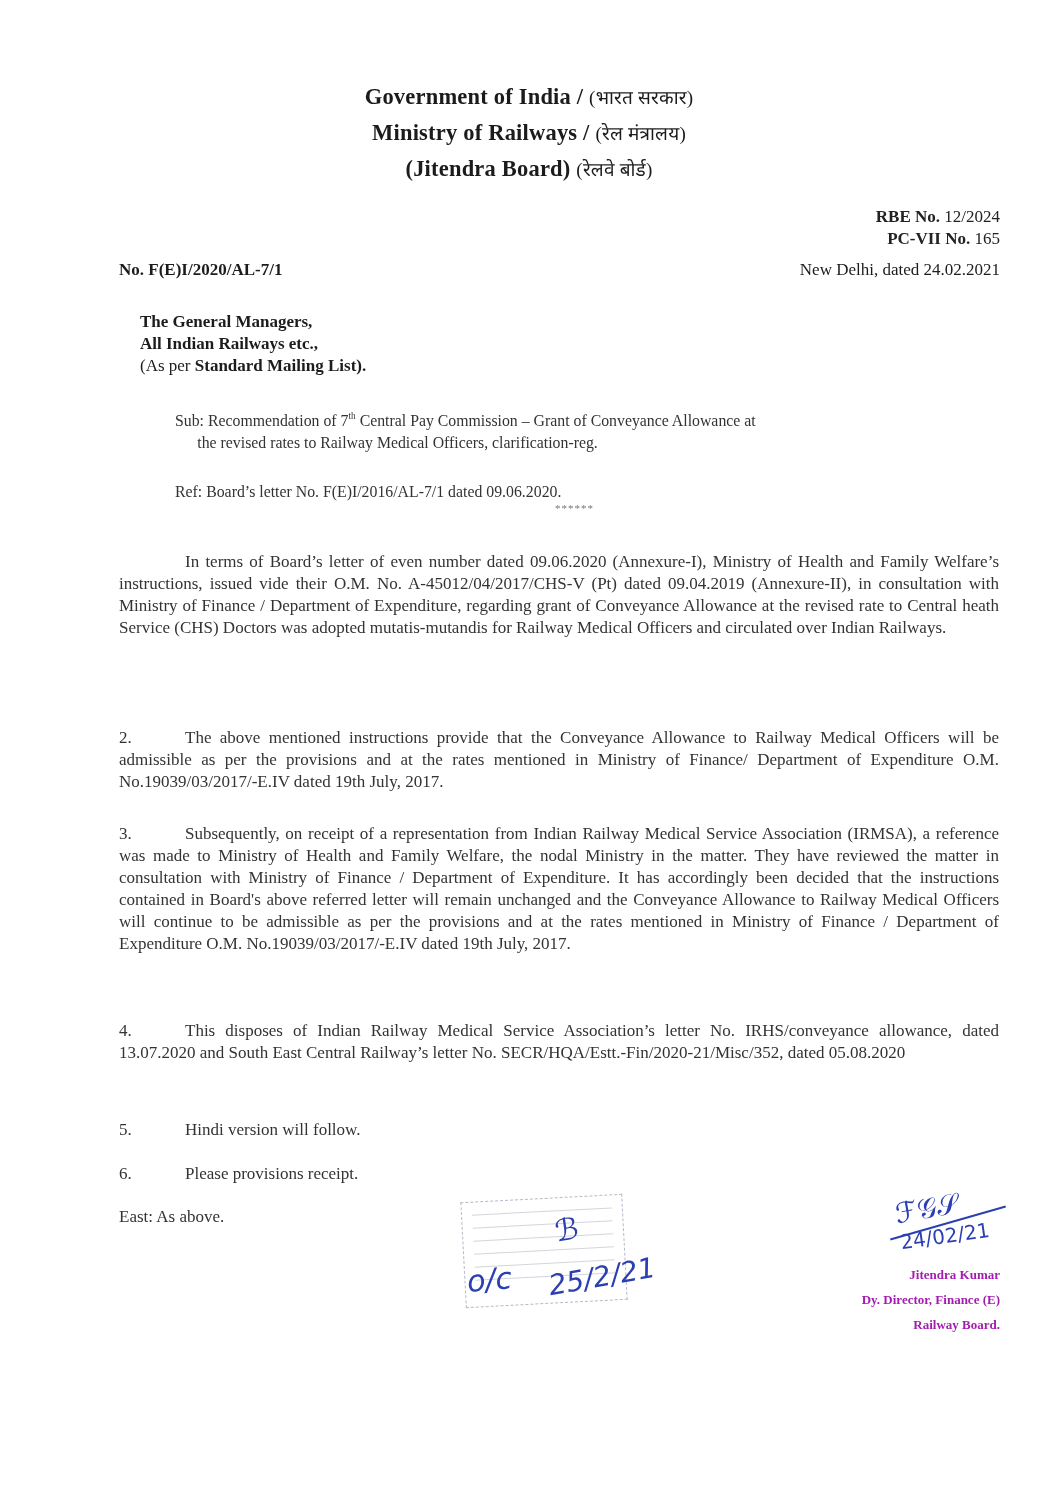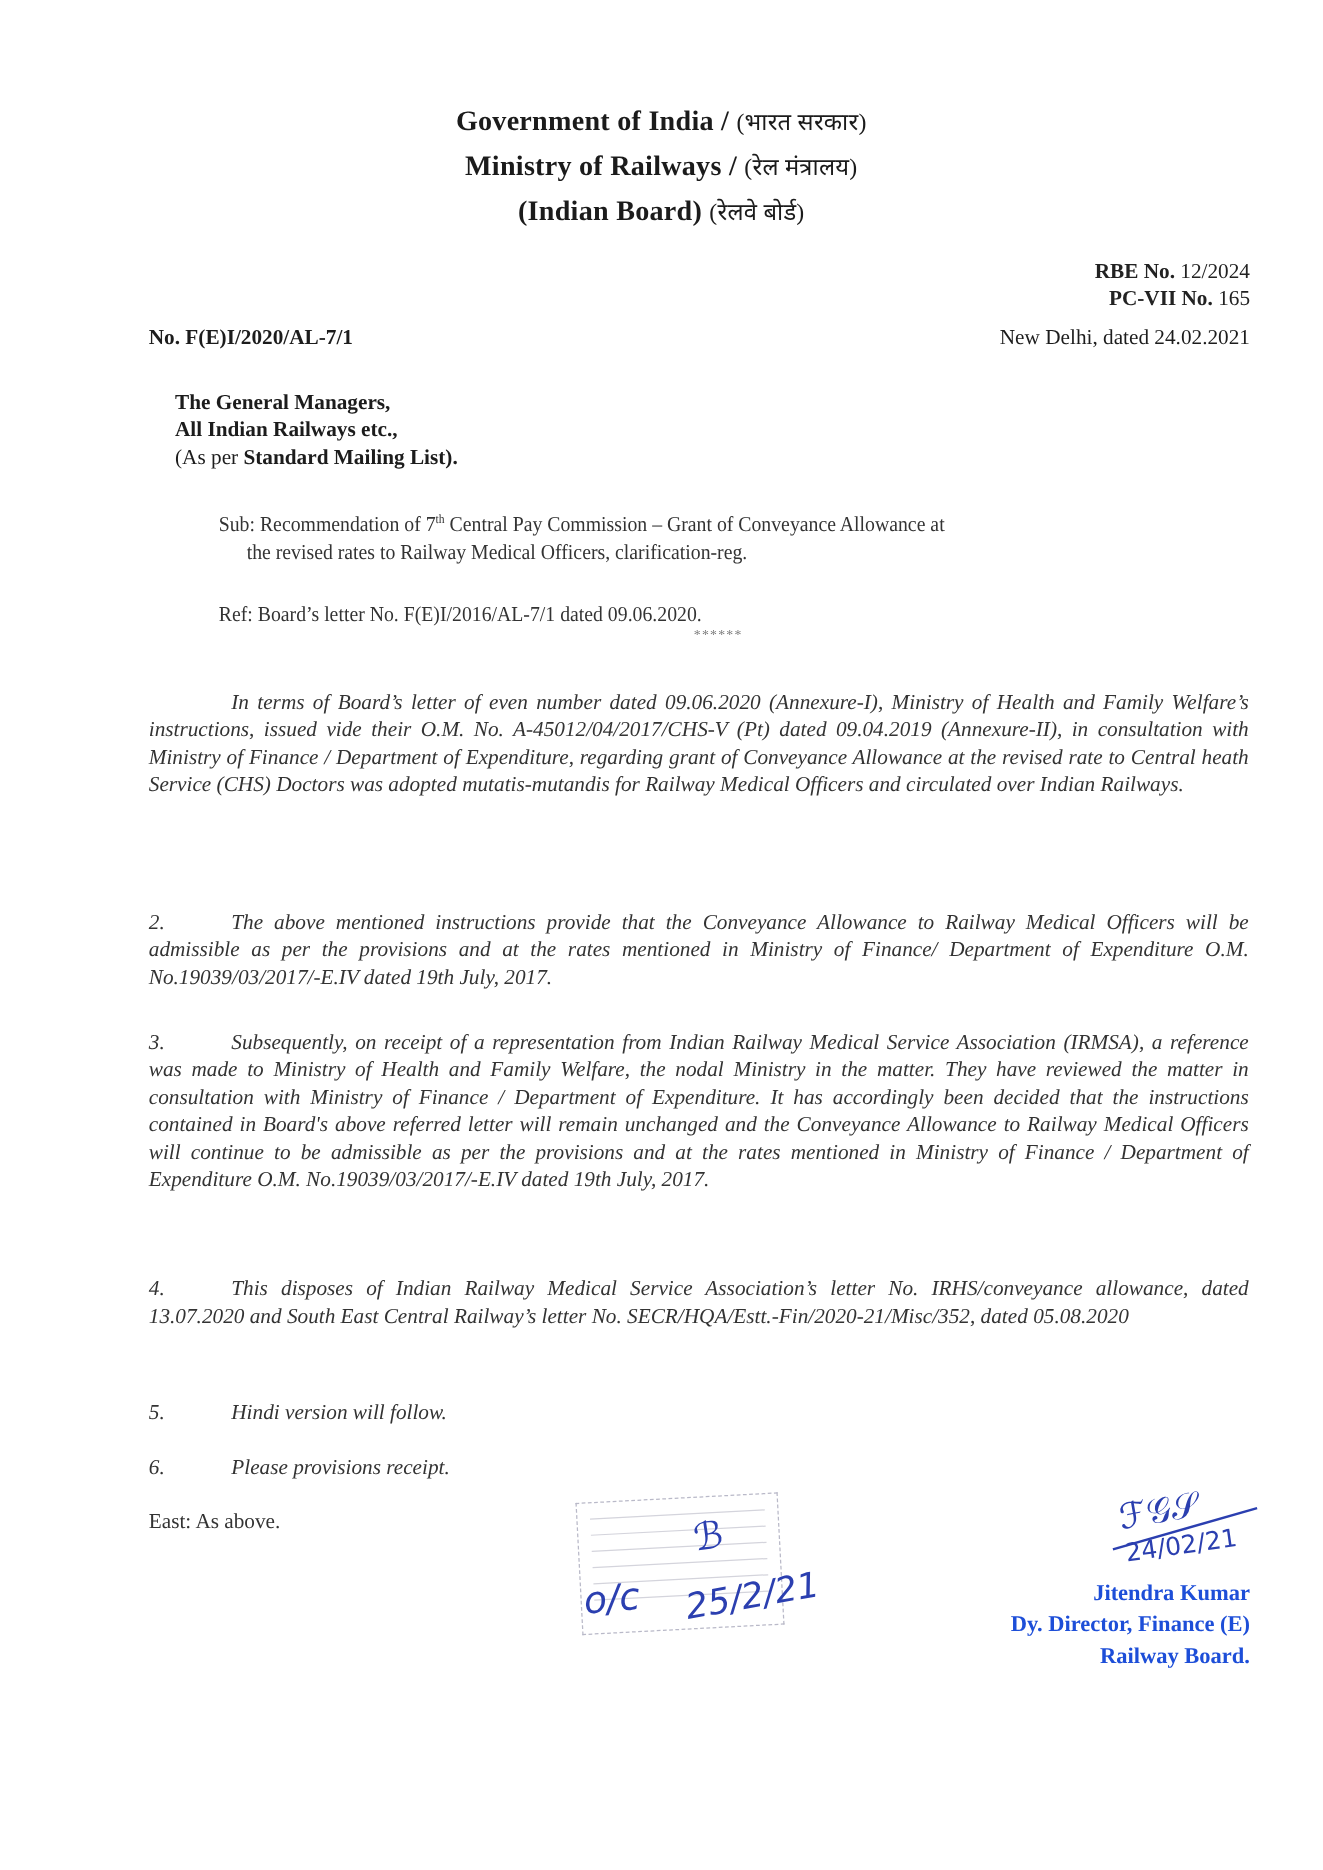--- a/index.html
+++ b/index.html
@@ -28,21 +28,21 @@
   .sub { position:absolute; left:175px; top:405px; width:800px; font-size:17px; line-height:22px; color:#333;
          transform:scaleX(0.93); transform-origin:left top; }
   .sub .l2 { padding-left:24px; display:block; }
   .sub sup { font-size:10px; }
 
   .ref { position:absolute; left:175px; top:482px; font-size:17px; color:#333;
          transform:scaleX(0.93); transform-origin:left top; }
   .stars { position:absolute; left:555px; top:502px; font-size:11px; color:#777; letter-spacing:1px; }
 
   .para { position:absolute; left:119px; width:880px; font-size:17px; line-height:22px; color:#333;
-          text-align:justify;font-style:italic; }
+          text-align:justify; }
   .para .ind { display:inline-block; width:66px; }
   .p1 { top:551px; }
   .p2 { top:727px; }
   .p3 { top:823px; }
   .p4 { top:1020px; }
   .p5 { top:1119px; }
   .p6 { top:1163px; }
   .encl { position:absolute; left:119px; top:1207px; font-size:17px; color:#333; }
 
   .stamp { position:absolute; left:463px; top:1198px; width:160px; height:104px;
@@ -52,38 +52,38 @@
   .ok { left:467px; top:1262px; font-size:30px; transform:rotate(-5deg); }
   .init1 { left:555px; top:1212px; font-size:30px; transform:rotate(-8deg); }
   .init2 { left:548px; top:1260px; font-size:28px; transform:rotate(-10deg); }
 
   .sigmark { position:absolute; left:895px; top:1192px; font-size:28px; color:#2b3fb0;
              font-family:"DejaVu Sans", sans-serif; transform:rotate(-10deg); }
   .sigdate { position:absolute; left:900px; top:1224px; font-size:20px; color:#2b3fb0;
              font-family:"DejaVu Sans", sans-serif; transform:rotate(-8deg); }
   .sigline { position:absolute; left:888px; top:1222px; width:120px; height:2px; background:#2b3fb0; transform:rotate(-16deg); }
 
-  .signer { position:absolute; right:58px; text-align:right; font-weight:bold; font-size:18px; color:#1d4ed8; line-height:25px; }
+  .signer { position:absolute; right:58px; text-align:right; font-weight:bold; font-size:13px; color:#a21caf; line-height:25px; }
   .s1 { top:1262px; }
 </style>
 </head>
 <body>
 
 <div class="page">
 
   <div class="hdr hdr1">
     <span>Government of India /</span>
     <span class="hi">(भारत सरकार)</span>
   </div>
   <div class="hdr hdr2">
     <span>Ministry of Railways /</span>
     <span class="hi">(रेल मंत्रालय)</span>
   </div>
   <div class="hdr hdr3">
-    <span>(Indian Board)</span>
+    <span>(Jitendra Board)</span>
     <span class="hi">(रेलवे बोर्ड)</span>
   </div>
 
   <div class="right-ref pc">
     <b>PC-VII No.</b>
     <span>165</span>
   </div>
   <div class="right-ref rbe">
     <b>RBE No.</b>
     <span>12/2024</span>

